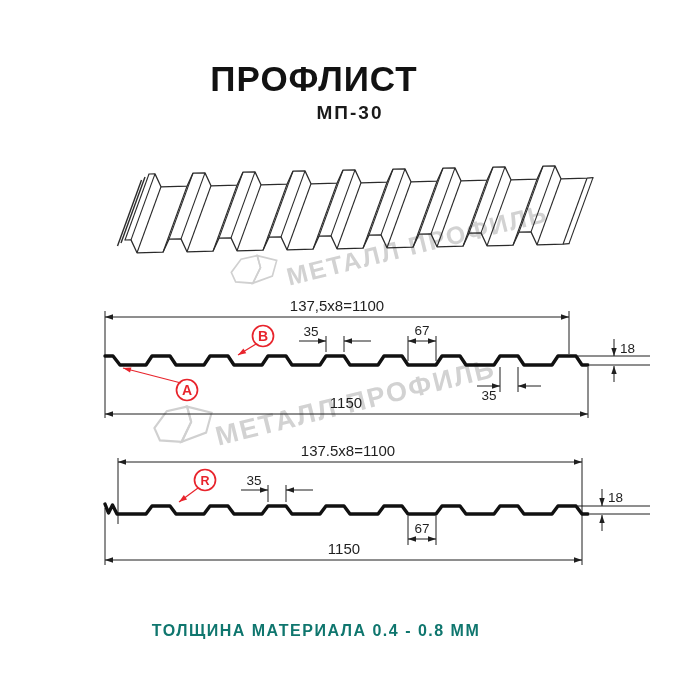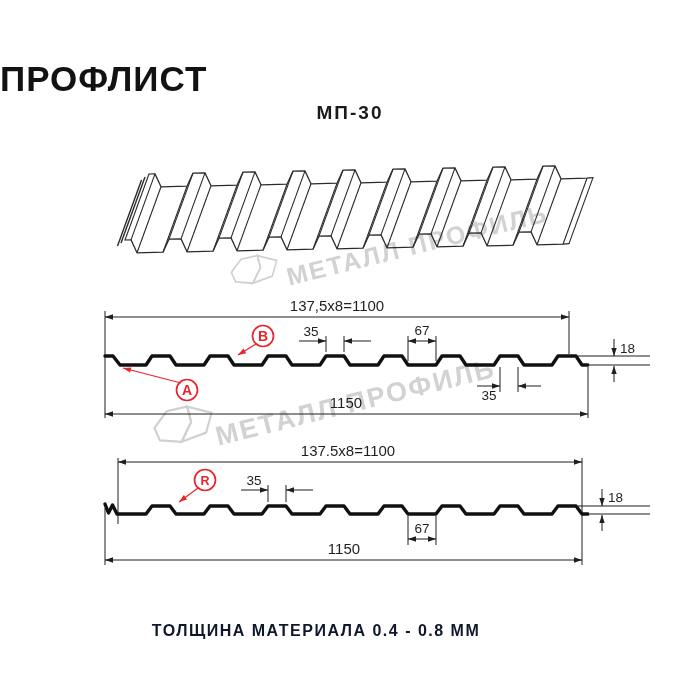--- a/index.html
+++ b/index.html
@@ -2,30 +2,30 @@
 <html><head>
 <meta charset="utf-8">
 <style>
   html,body{margin:0;padding:0;}
   body{
     width:700px;height:700px;position:relative;overflow:hidden;background:#ffffff;
     font-family:"Liberation Sans", sans-serif;
   }
   .layer{position:absolute;}
   .hdr-title{
-    left:0;top:62px;width:628px;text-align:left;z-index:3;
+    left:0;top:62px;width:628px;text-align:center;z-index:3;
     font-size:35px;line-height:34px;font-weight:800;letter-spacing:1px;color:#121212;
   }
   .hdr-sub{
     left:0;top:103px;width:700px;text-align:center;z-index:3;
     font-size:19px;line-height:20px;font-weight:600;letter-spacing:2px;color:#1a1a1a;
   }
   .footer{
     left:0;top:622px;width:632px;text-align:center;z-index:3;
-    font-size:16px;font-weight:600;letter-spacing:1.5px;color:#0f172a;
+    font-size:16px;font-weight:600;letter-spacing:1.5px;color:#0f766e;
   }
   .wm-text{
     position:absolute;z-index:1;color:#d2d2d2;font-weight:600;white-space:nowrap;
     letter-spacing:2px;transform:rotate(-14deg);transform-origin:0 50%;line-height:30px;
   }
   #wm1-text{left:287px;top:262px;font-size:25px;}
   #wm2-text{left:216px;top:422px;font-size:27px;}
   .wm-logo{position:absolute;z-index:1;}
   #wm1-logo{left:227px;top:252px;width:54px;height:36px;}
   #wm2-logo{left:149px;top:402px;width:68px;height:46px;}

